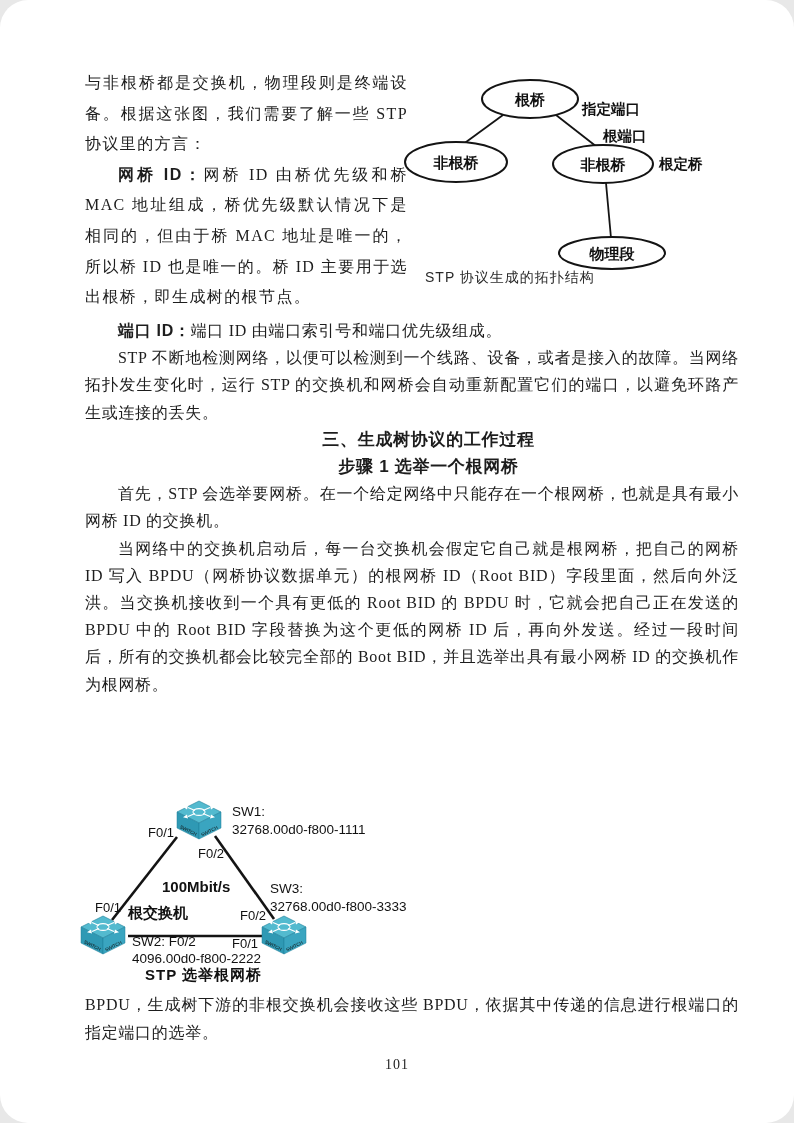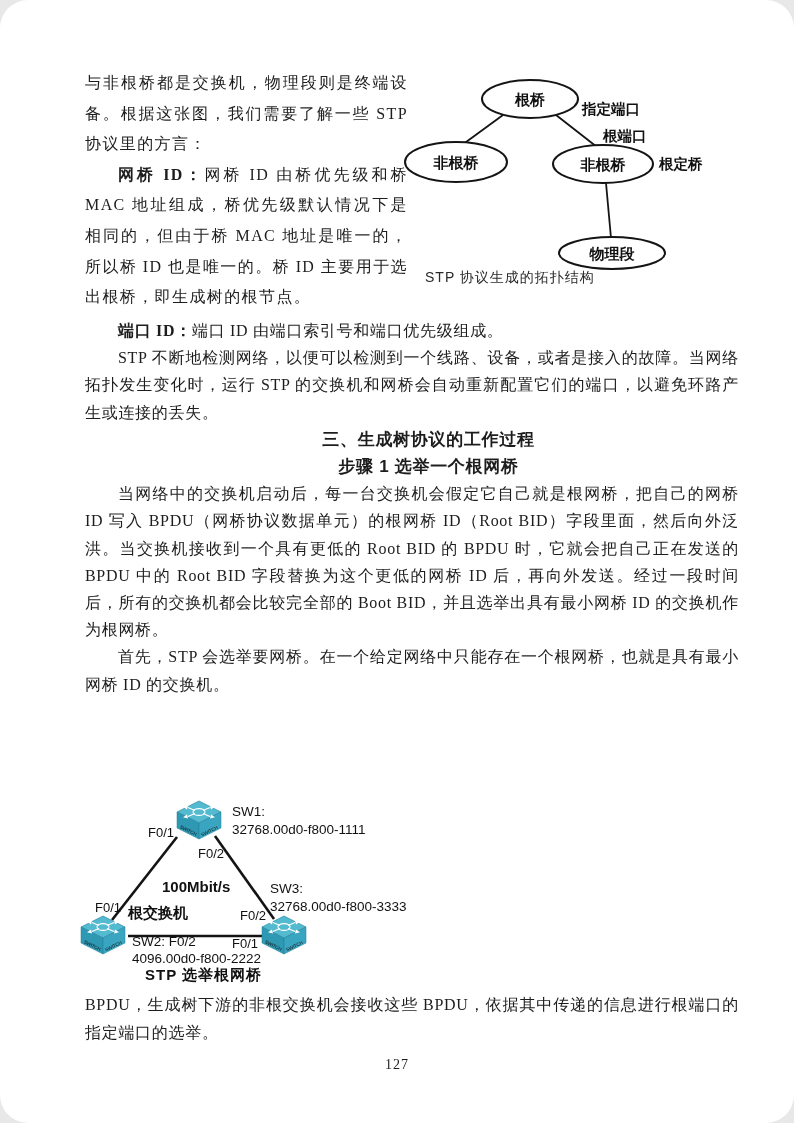--- a/index.html
+++ b/index.html
@@ -3,21 +3,21 @@
 <meta charset="utf-8">
 <style>
   html,body{margin:0;padding:0;background:#e8e8e8;}
   .page{
     position:relative;width:794px;height:1123px;background:#ffffff;
     font-family:"Liberation Serif",serif;color:#1d1d1d;overflow:hidden;
     margin:0 auto;
     border-radius:28px;
   }
   p{margin:0;text-align:justify;}
-  .lead{font-family:Liberation Serif, serif;font-weight:bold;}
+  .lead{font-family:Liberation Sans, sans-serif;font-weight:bold;}
   
   .col-left{position:absolute;left:85px;top:68px;width:323px;font-size:16px;line-height:30.6px;letter-spacing:1.4px;}
   .col-left p+p{text-indent:33px;}
   
   .fig1{position:absolute;left:398px;top:66px;}
   
   .mid{position:absolute;left:85px;top:317px;width:654px;font-size:16px;line-height:27.2px;letter-spacing:0.7px;}
   .indent{text-indent:33px;}
   .heading{font-family:"Liberation Sans",sans-serif;font-weight:bold;font-size:17px;line-height:27.2px;padding-left:33px;text-align:center;}
   
@@ -67,22 +67,22 @@
     <text class="edge-label" x="205" y="75">根端口</text>
     <text class="edge-label" x="261" y="103">根定桥</text>
     <text class="cap" x="27" y="216">STP 协议生成的拓扑结构</text>
   </svg>
 
   <div class="mid">
     <p class="indent"><span class="lead">端口 ID：</span><span>端口 ID 由端口索引号和端口优先级组成。</span></p>
     <p class="indent">STP 不断地检测网络，以便可以检测到一个线路、设备，或者是接入的故障。当网络拓扑发生变化时，运行 STP 的交换机和网桥会自动重新配置它们的端口，以避免环路产生或连接的丢失。</p>
     <div class="heading">三、生成树协议的工作过程</div>
     <div class="heading">步骤 1  选举一个根网桥</div>
+    <p class="indent">首先，STP 会选举要网桥。在一个给定网络中只能存在一个根网桥，也就是具有最小网桥 ID 的交换机。</p>
     <p class="indent">当网络中的交换机启动后，每一台交换机会假定它自己就是根网桥，把自己的网桥 ID 写入 BPDU（网桥协议数据单元）的根网桥 ID（Root BID）字段里面，然后向外泛洪。当交换机接收到一个具有更低的 Root BID 的 BPDU 时，它就会把自己正在发送的 BPDU 中的 Root BID 字段替换为这个更低的网桥 ID 后，再向外发送。经过一段时间后，所有的交换机都会比较完全部的 Boot BID，并且选举出具有最小网桥 ID 的交换机作为根网桥。</p>
-    <p class="indent">首先，STP 会选举要网桥。在一个给定网络中只能存在一个根网桥，也就是具有最小网桥 ID 的交换机。</p>
   </div>
 
   <svg class="fig2" width="362" height="200" viewBox="0 0 362 200">
     <defs>
       <g id="switch-icon-symbol">
         <polygon points="23,1 45,12 23,23 1,12" fill="#53bacf" stroke="#1f7f99" stroke-width="0.6"></polygon>
         <polygon points="1,12 23,23 23,39 1,28" fill="#2f99b4" stroke="#1f7f99" stroke-width="0.5"></polygon>
         <polygon points="23,23 45,12 45,28 23,39" fill="#3aa5c0" stroke="#1f7f99" stroke-width="0.5"></polygon>
         <ellipse cx="23" cy="12" rx="6" ry="3.4" fill="none" stroke="#ffffff" stroke-width="1.1"></ellipse>
         <g stroke="#ffffff" stroke-width="1.2">
@@ -124,15 +124,15 @@
     <text class="port" x="178" y="128">F0/2</text>
     <text class="dev" x="70" y="154">SW2: F0/2</text>
     <text class="port" x="170" y="156">F0/1</text>
     <text class="dev" x="70" y="171">4096.00d0-f800-2222</text>
     <text class="cap-bold" x="83" y="188">STP 选举根网桥</text>
   </svg>
 
 
   <p class="closing">BPDU，生成树下游的非根交换机会接收这些 BPDU，依据其中传递的信息进行根端口的指定端口的选举。</p>
 
-  <div class="page-number">127</div>
+  <div class="page-number">101</div>
 
 </div>
 
 </body></html>

